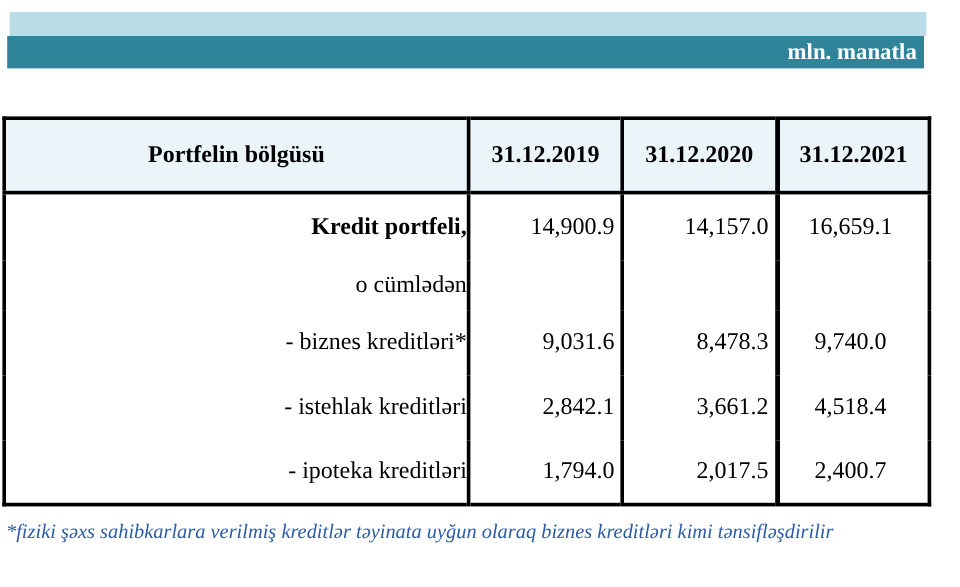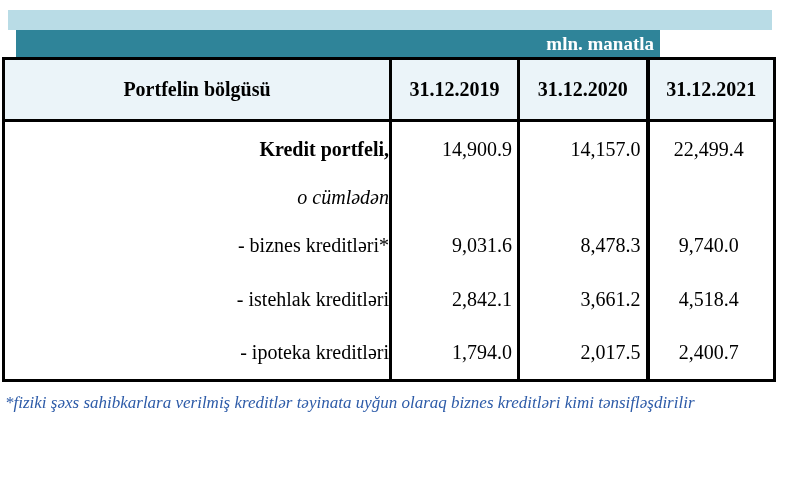--- a/index.html
+++ b/index.html
@@ -29,41 +29,42 @@
     text-shadow: 1px 1px 0 #c3d8ee;
     letter-spacing: 0px;
   }
   .band-light {
     margin: 10px 0 0 8px;
     width: 764px;
     height: 20px;
     background: var(--band-light);
   }
   .band-teal {
-    margin: 0 0 0 16px;
-    width: 644px;
+    margin: 0 0 0 6px;
+    width: 764px;
     height: 27px;
     background: var(--band-teal);
     display: flex;
     align-items: center;
     justify-content: flex-end;
   }
   .unit-label {
     color: #ffffff;
     font-size: 19px;
     font-weight: bold;
     padding-right: 6px;
     line-height: 27px;
   }
   table.portfolio {
     margin-left: 2px;
     width: 774px;
     border-collapse: collapse;
     table-layout: fixed;
     border: 3px solid var(--border-black);
+    margin-top: 40px;
   }
   table.portfolio th,
   table.portfolio td {
     border-left: 3px solid var(--border-black);
     font-size: 20px;
     color: #000000;
     vertical-align: middle;
   }
   table.portfolio th:first-child,
   table.portfolio td:first-child { border-left: none; }
@@ -76,21 +77,21 @@
     font-weight: bold;
     text-align: center;
   }
   tbody td { border-top: none; border-bottom: none; }
   td.label-cell { text-align: right; }
   td.value-cell { text-align: right; padding-right: 5px; }
   tr.row-total td { height: 56px; }
   tr.row-total td.label-cell { padding-left: 65px; font-weight: bold; }
   tr.row-total td.value-cell { font-weight: normal; }
   tr.row-incl td { height: 42px; }
-  tr.row-incl td.label-cell { padding-left: 74px; font-style: italic; }
+  tr.row-incl td.label-cell { padding-left: 74px; }
   tr.row-sub td { height: 54px; }
   tr.row-sub td.label-cell { padding-left: 112px; }
   .notes {
     margin: 9px 0 0 5px;
   }
   .note {
     font-size: 17px;
     font-style: italic;
     color: var(--note-blue);
     line-height: 24px;
@@ -122,21 +123,21 @@
         <th>31.12.2019</th>
         <th>31.12.2020</th>
         <th class="col-y2021">31.12.2021</th>
       </tr>
     </thead>
     <tbody>
       <tr class="row-total">
         <td class="label-cell">Kredit portfeli,</td>
         <td class="value-cell">14,900.9</td>
         <td class="value-cell">14,157.0</td>
-        <td class="value-cell col-y2021">22,499.4</td>
+        <td class="value-cell col-y2021">16,659.1</td>
       </tr>
       <tr class="row-incl">
         <td class="label-cell">o cümlədən</td>
         <td class="value-cell"></td>
         <td class="value-cell"></td>
         <td class="value-cell col-y2021"></td>
       </tr>
       <tr class="row-sub">
         <td class="label-cell">- biznes kreditləri*</td>
         <td class="value-cell">9,031.6</td>

